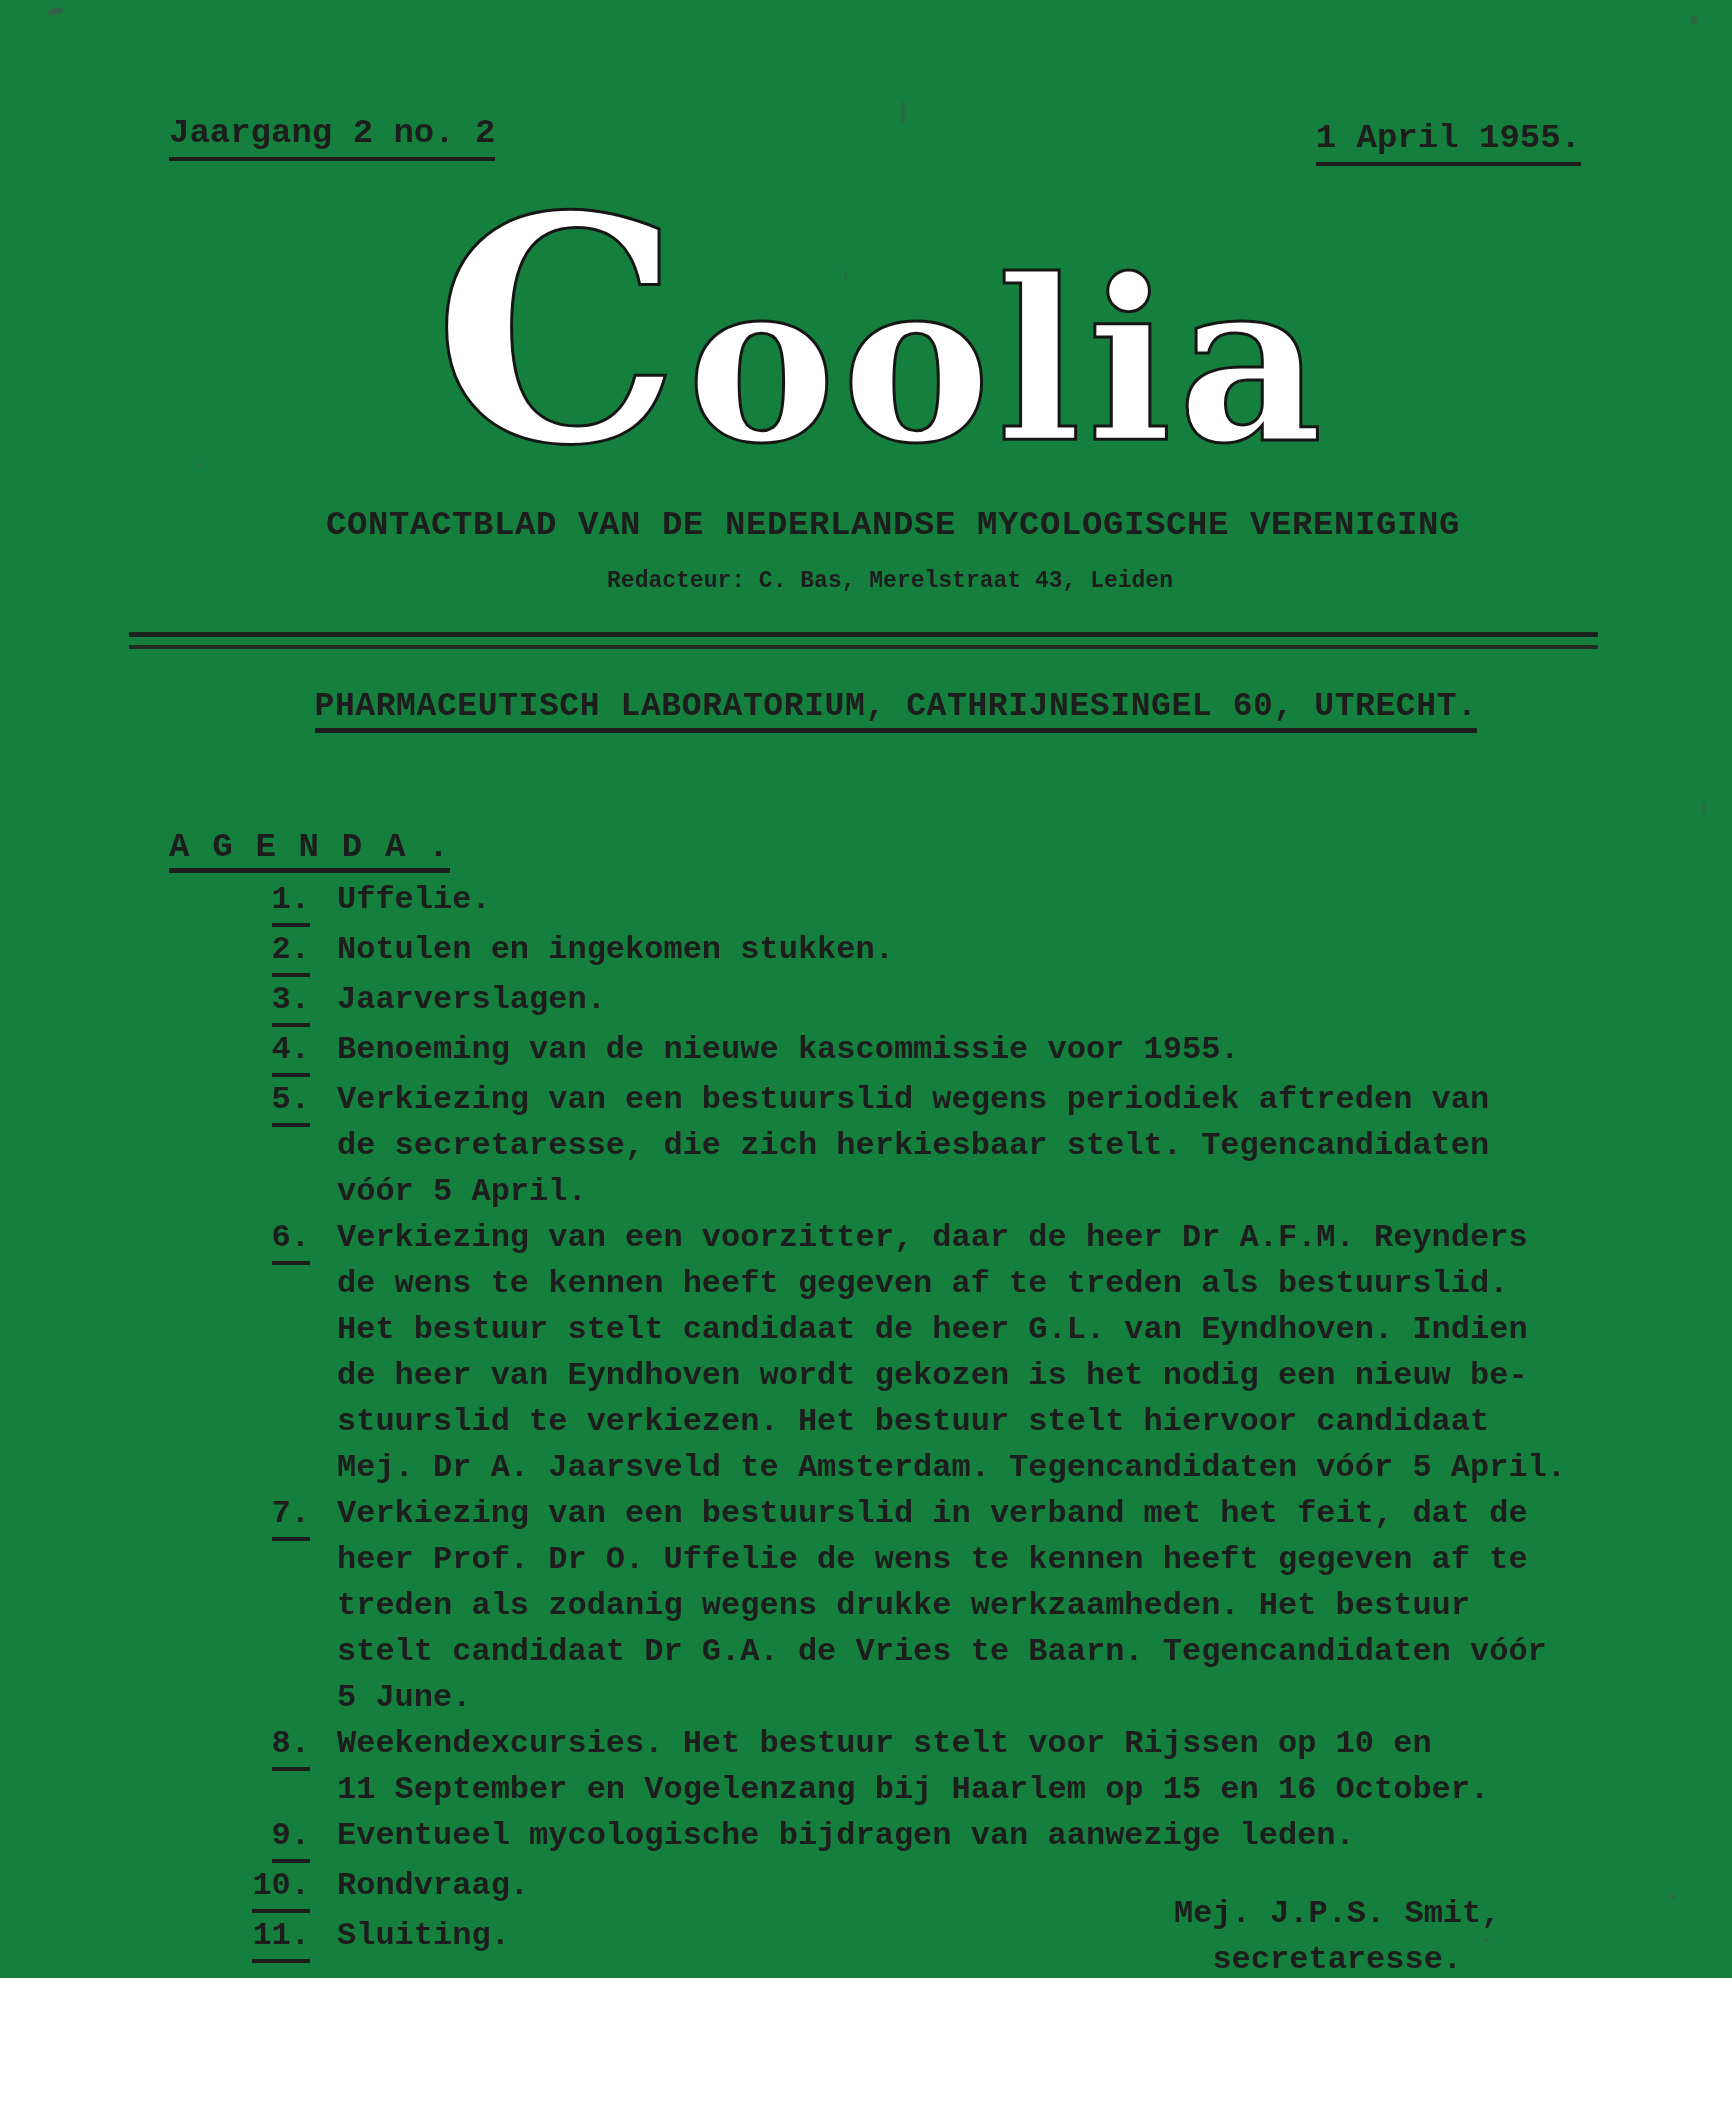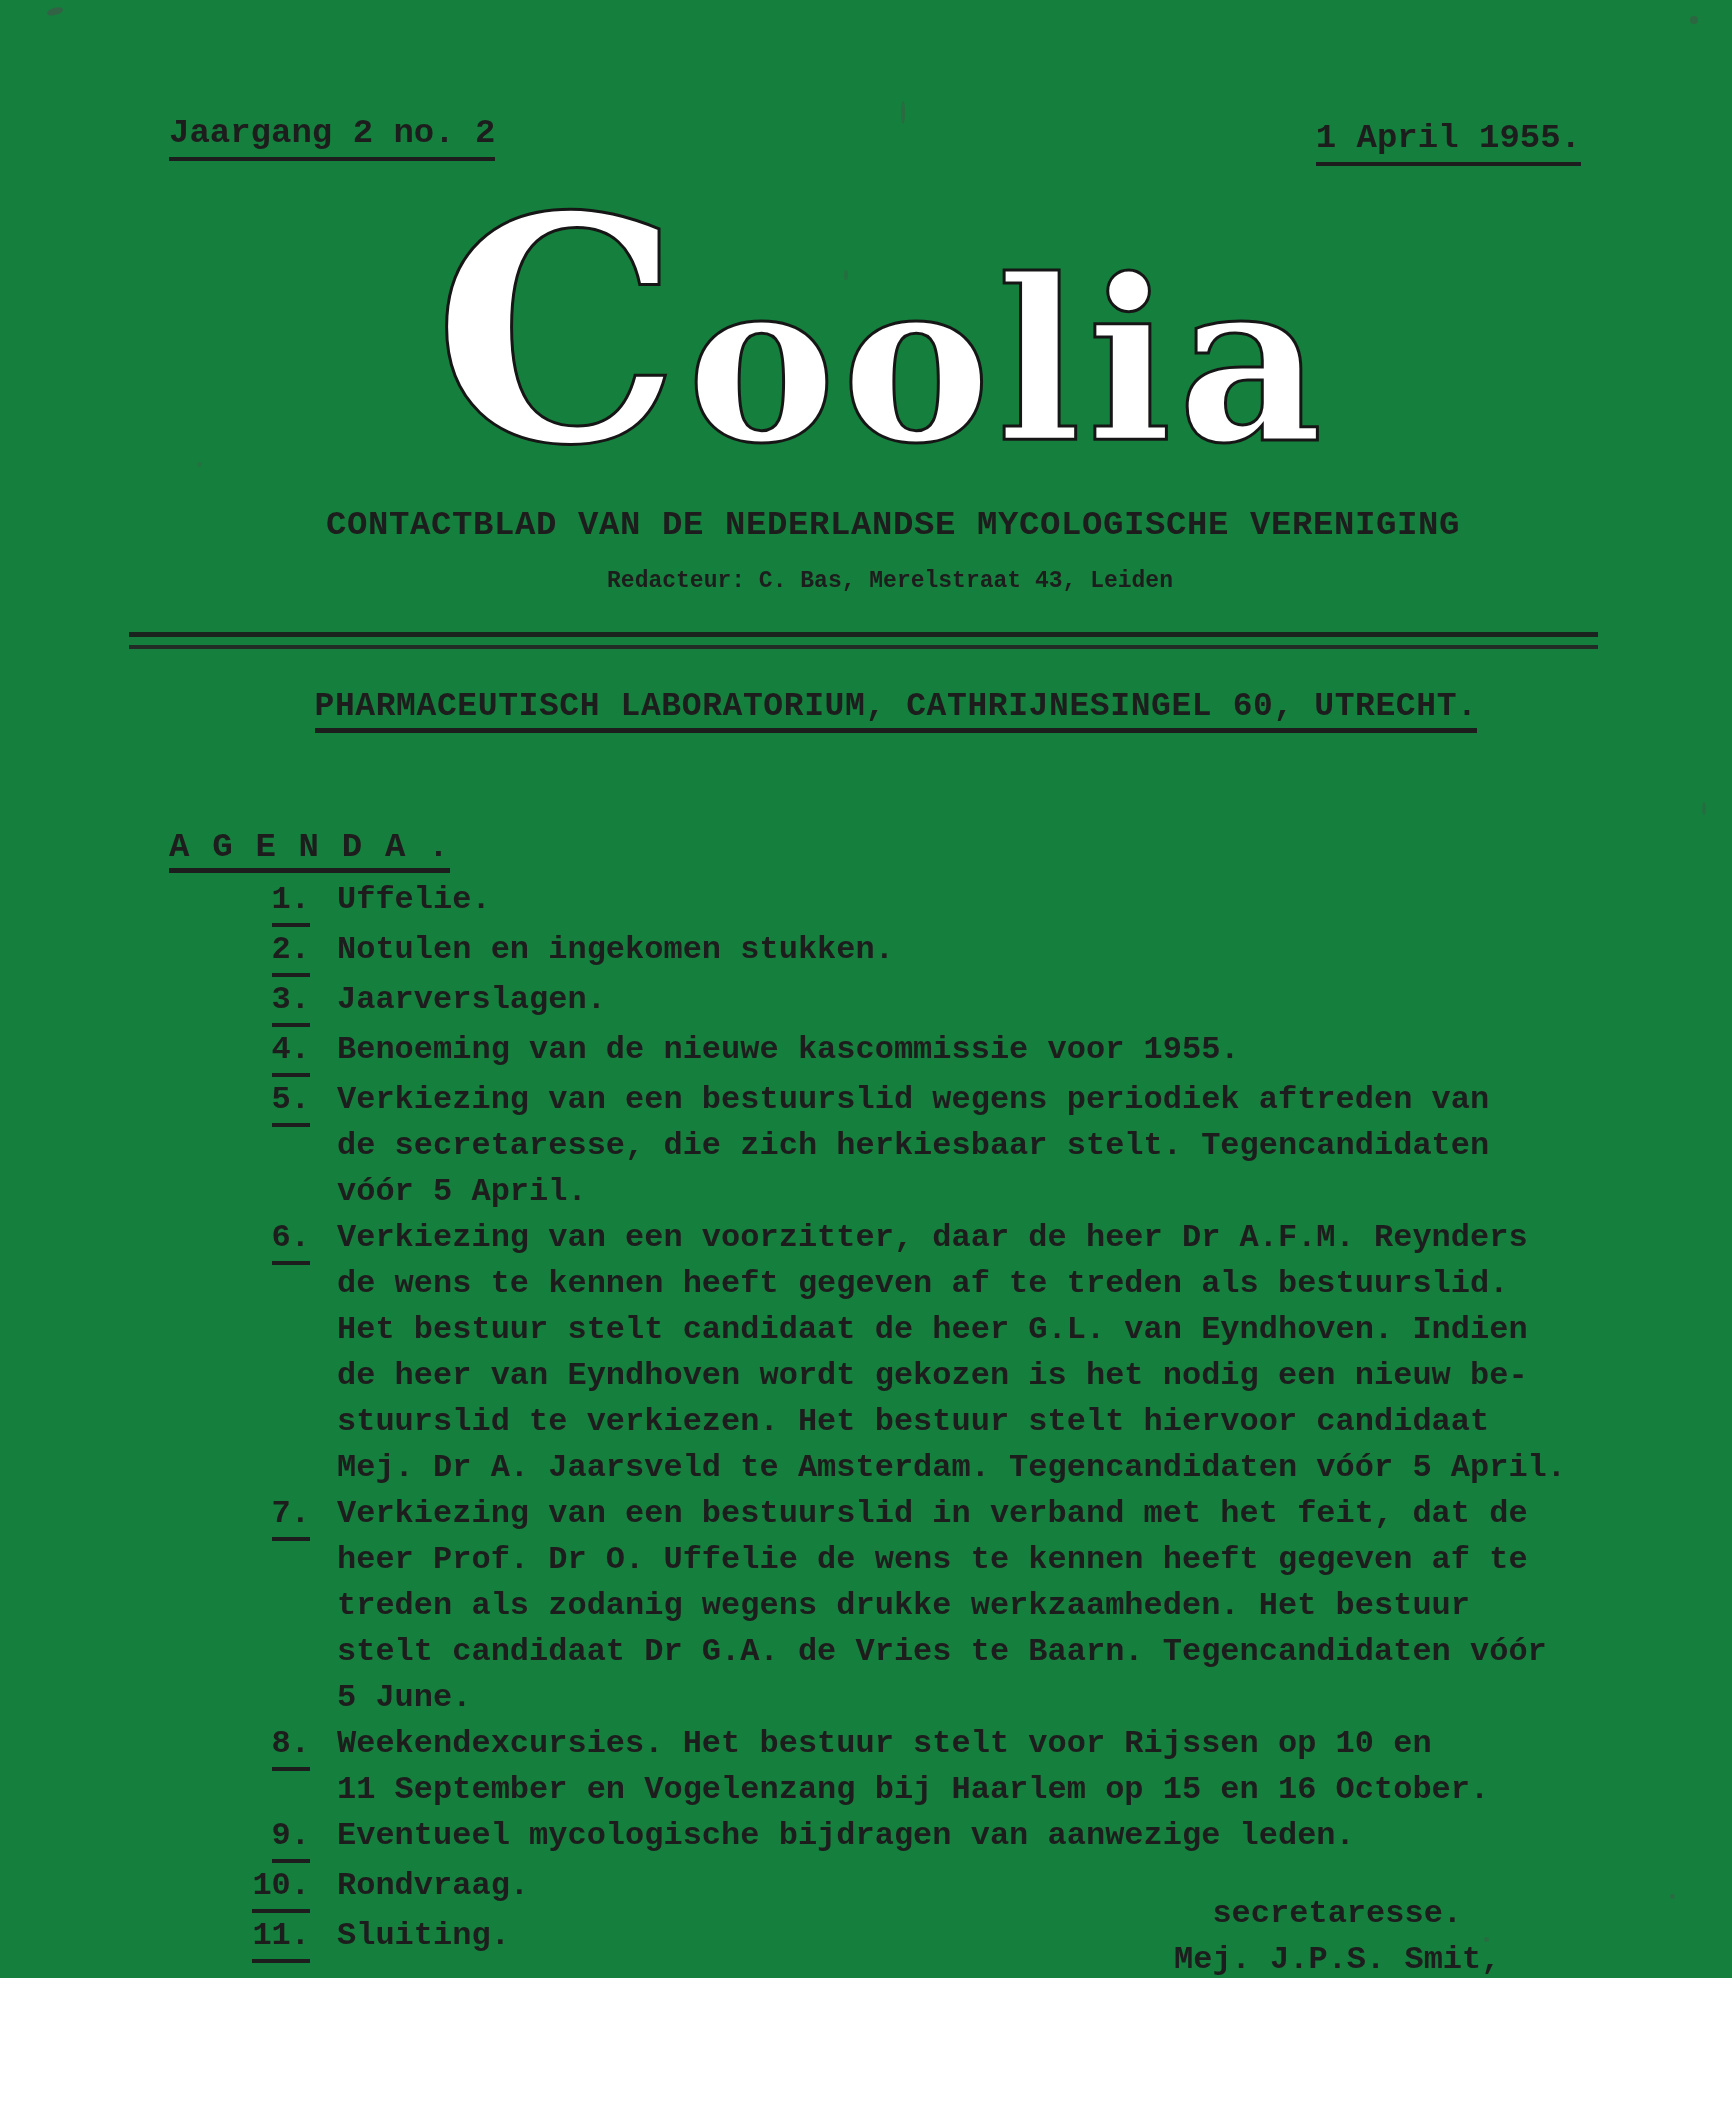--- a/index.html
+++ b/index.html
@@ -268,22 +268,22 @@
     </div>
 
     <div class="agenda-item">
       <div class="item-num"><span class="num-inner">11.</span></div>
       <div class="item-text">Sluiting.</div>
     </div>
 
   </div>
 
   <div class="signature">
+    <span class="sig-line">Mej. J.P.S. Smit,</span>
     <span class="sig-line">secretaresse.</span>
-    <span class="sig-line">Mej. J.P.S. Smit,</span>
   </div>
 
   <div class="speck sp1"></div>
   <div class="speck sp2"></div>
   <div class="speck sp3"></div>
   <div class="speck sp4"></div>
   <div class="speck sp5"></div>
   <div class="speck sp6"></div>
   <div class="speck sp7"></div>
   <div class="speck sp8"></div>

